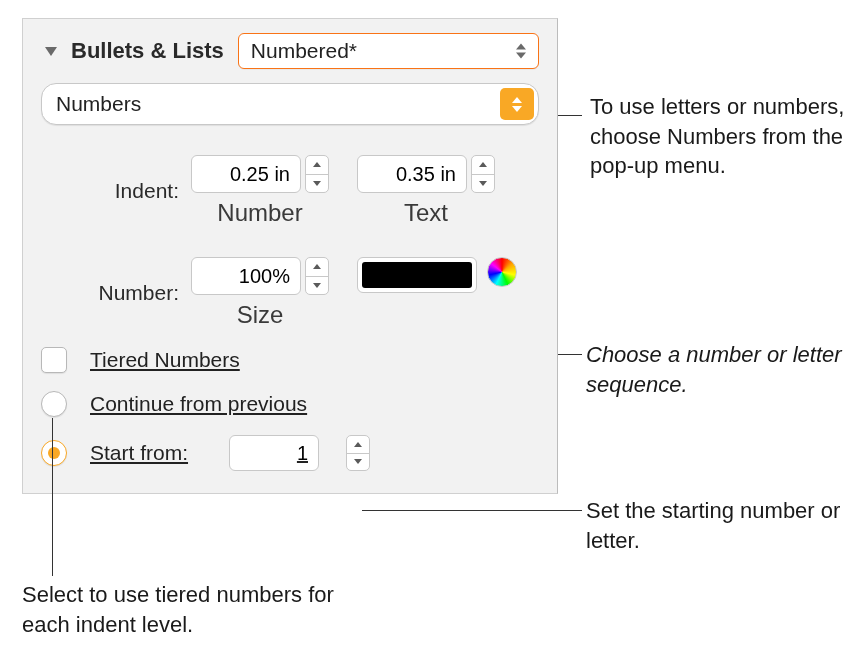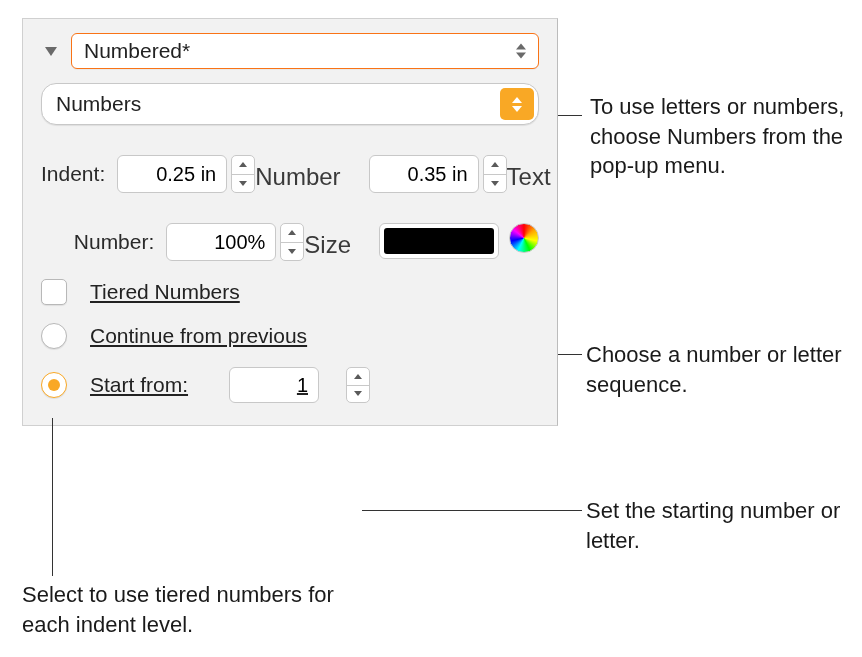--- a/index.html
+++ b/index.html
@@ -84,21 +84,21 @@
     align-items:center;
     justify-content:center;
     gap:3px;
   }
   .orange-knob .u{width:0;height:0;border-left:5px solid transparent;border-right:5px solid transparent;border-bottom:6px solid #fff;}
   .orange-knob .d{width:0;height:0;border-left:5px solid transparent;border-right:5px solid transparent;border-top:6px solid #fff;}
   .row { display:flex; align-items:center; margin-top:30px; }
   .row .lbl { width:150px; text-align:right; padding-right:12px; font-size:21px; color:#2a2a2a;}
   .stepper-group { display:flex; gap:28px; }
   .stepper-box {
-    display:flex; flex-direction:row; align-items:center;
+    display:flex; flex-direction:column; align-items:center;
   }
   .stepper {
     display:flex; align-items:stretch;
   }
   .stepper input {
     width:110px; height:38px;
     border:1px solid #c8c8c8;
     border-radius:6px;
     font-size:20px;
     text-align:right;
@@ -168,20 +168,21 @@
     background:#333;
   }
 </style>
 </head>
 <body>
 
 <div class="panel">
 
   <div class="header-row">
     <div class="disclosure"></div>
+    <div class="section-title">Bullets &amp; Lists</div>
     <div class="style-popup">
       <span>Numbered*</span>
       <span class="chev">
         <span class="chev-up"></span>
           <span class="chev-down"></span>
       </span>
     </div>
   </div>
 
   <div class="full-popup">
@@ -276,19 +277,19 @@
         </div>
     </div>
   </div>
 
 </div>
 
 <div class="leader" style="left:558px; top:115px; width:24px;"></div>
 <div class="annotation" style="left:590px; top:92px; width:260px;">To use letters or numbers, choose Numbers from the pop-up menu.</div>
 
 <div class="leader" style="left:558px; top:354px; width:24px;"></div>
-<div class="annotation" style="left:586px; top:340px; width:270px;">Choose a number or letter sequence.</div>
+<div class="annotation" style="left:586px; top:340px; width:270px;font-style:italic;">Choose a number or letter sequence.</div>
 
 <div class="leader" style="left:362px; top:510px; width:220px;"></div>
 <div class="annotation" style="left:586px; top:496px; width:260px;">Set the starting number or letter.</div>
 
 <div class="leader" style="left:52px; top:418px; width:1px; height:158px; background:#333;"></div>
 <div class="annotation" style="left:22px; top:580px; width:340px;">Select to use tiered numbers for each indent level.</div>
 
 </body></html>

